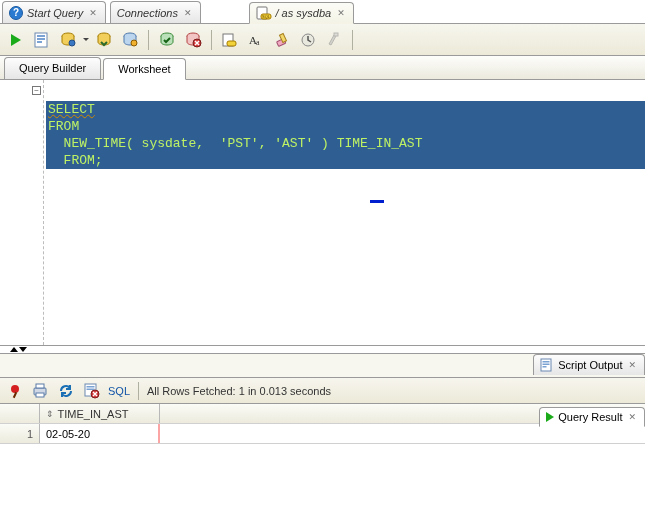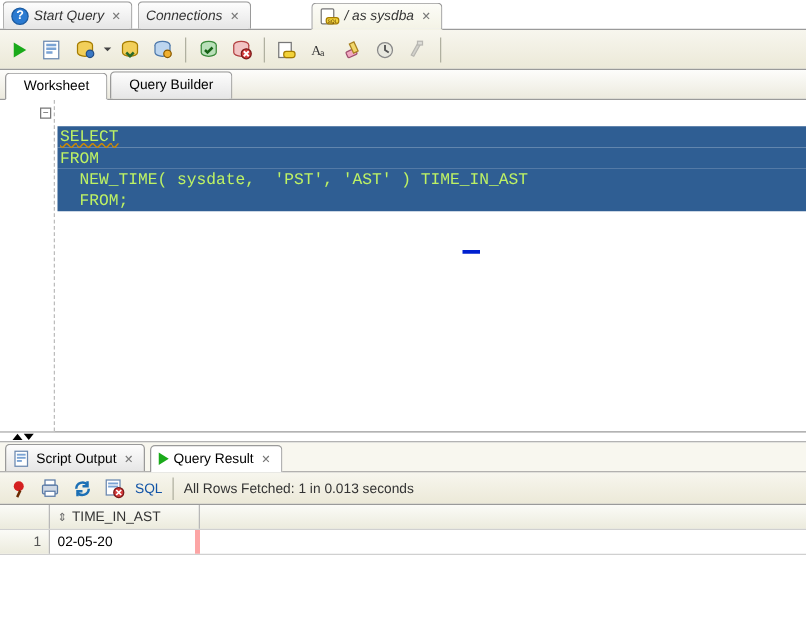--- a/index.html
+++ b/index.html
@@ -130,20 +130,21 @@
     border-bottom:1px solid #9a9a9a;
     cursor:row-resize;
   }
   .drag-handle span{ width:0;height:0;border-top:5px solid #000; border-left:4px solid transparent;border-right:4px solid transparent;margin-right:1px;}
   .drag-handle span.up{ border-top:none;border-bottom:5px solid #000;}
   
   .result-tabs {
     display:flex;align-items:flex-end;height:24px;
     background:#f8f7ef;padding-left:4px;gap:4px;
     border-bottom:1px solid #9a9a9a;
+    flex-direction:column;
   }
   .result-tab {
     display:flex;align-items:center;gap:4px;
     padding:3px 8px 3px 6px;
     border:1px solid #9a9a9a;border-bottom:none;
     border-radius:4px 4px 0 0;
     background:linear-gradient(#fdfdfd,#e6e6e6);
     height:22px;cursor:pointer;
   }
   .result-tab.active { background:#fff;border-bottom:1px solid #fff;margin-bottom:-1px;margin-top:28px;}
@@ -168,21 +169,21 @@
   .grid-row.header .cell{border-right:1px solid #b8b8b8;color:#333;}
   .rownum-cell{
     width:40px;display:flex;align-items:center;justify-content:flex-end;
     padding-right:6px;border-right:1px solid #b8b8b8;
     background:linear-gradient(#fbfbf7,#ecebdd);color:#555;
   }
   .rownum-cell.blank{background:linear-gradient(#fbfbf7,#ecebdd);}
   .cell{
     padding:2px 6px;display:flex;align-items:center;gap:4px;
   }
-  .col0{width:120px;border-right:4px solid #fca5a5;}
+  .col0{width:120px;border-right:2px solid #fca5a5;}
   .sort-ico{font-size:9px;color:#666;}
   svg{display:block;}
 </style>
 </head>
 <body>
 
 <div class="tabs-row">
   <div class="doc-tab">
     <span class="help-icon">?</span>
     <span class="label">Start Query</span>
@@ -283,25 +284,25 @@
   <div class="tb-btn" style="opacity:.55">
     <svg width="18" height="18" viewBox="0 0 18 18">
         <path d="M4 13l5-9 2 1-5 9z" fill="#bbb" stroke="#888"></path>
         <rect x="9" y="2" width="4" height="3" fill="#ccc" stroke="#888"></rect>
       </svg>
   </div>
   <div class="tb-sep"></div>
 </div>
 
 <div class="sheet-tabs">
+  <div class="sheet-tab">
+    <span>Query Builder</span>
+  </div>
   <div class="sheet-tab active">
     <span>Worksheet</span>
-  </div>
-  <div class="sheet-tab">
-    <span>Query Builder</span>
   </div>
 </div>
 
 <div class="editor-wrap">
   <div class="gutter">
     <div class="fold-box">
         <span>−</span>
       </div>
   </div>
   <div class="code">

